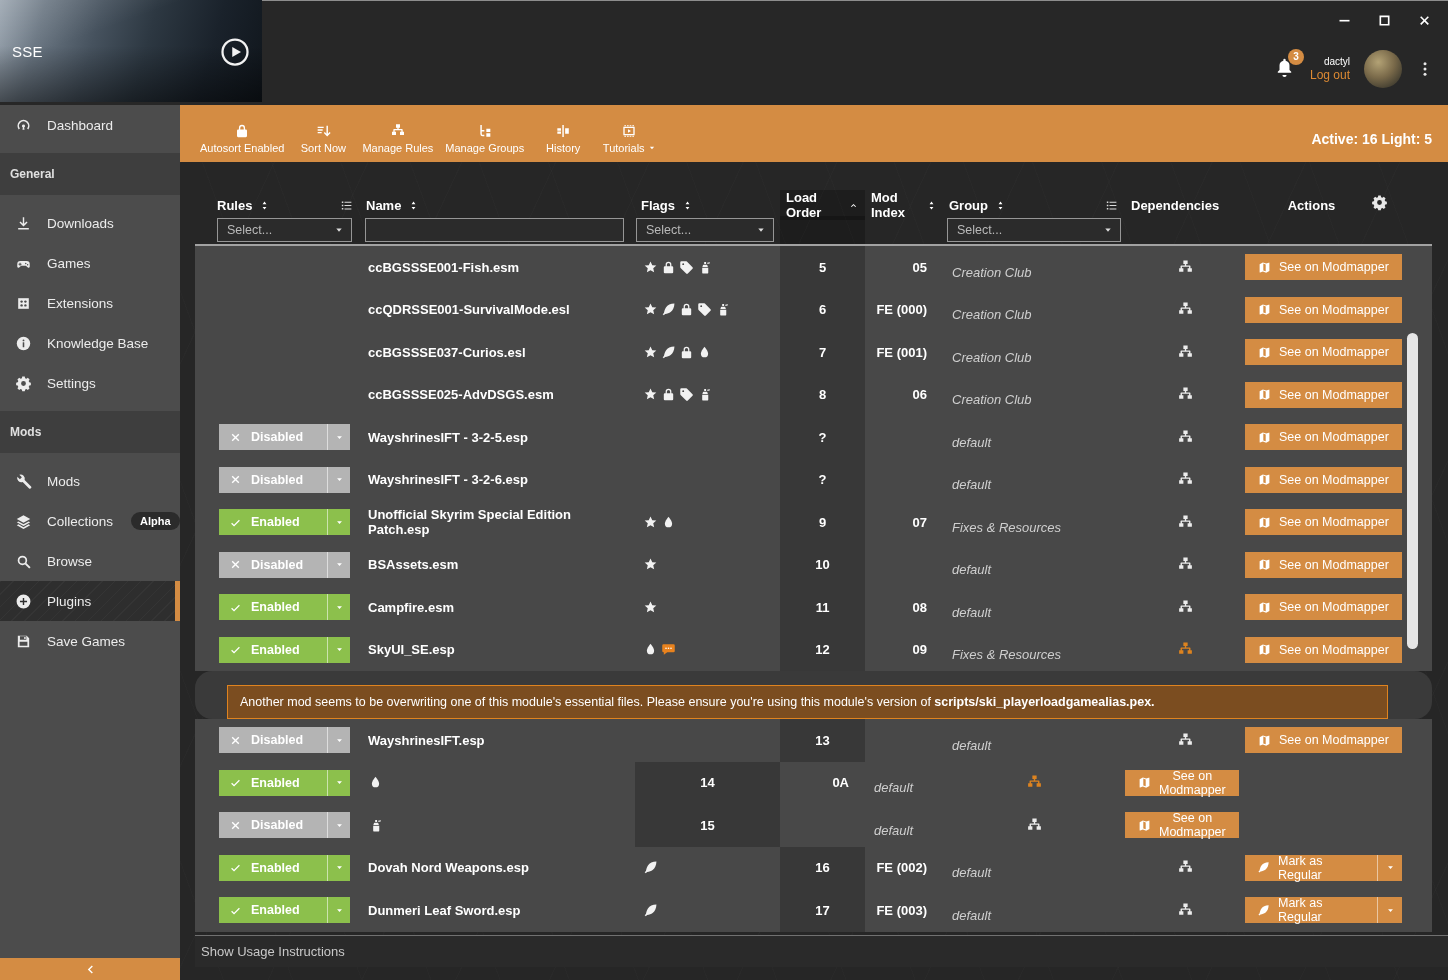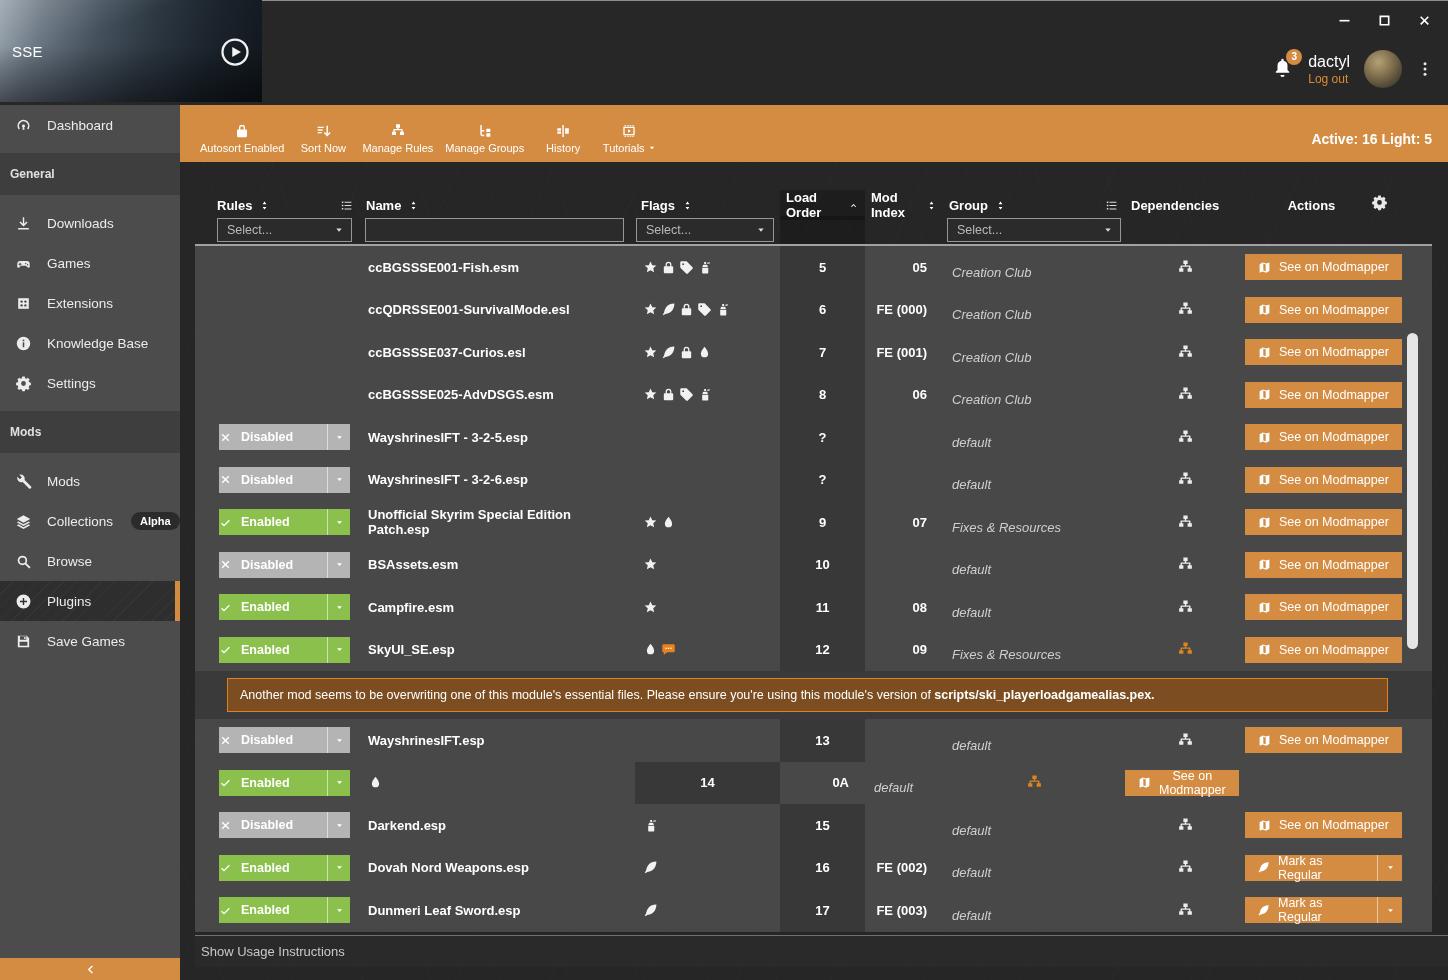--- a/index.html
+++ b/index.html
@@ -21,21 +21,21 @@
   .play-btn .ic{width:30px;height:30px;}
   .win-controls{position:absolute;top:13px;right:16px;display:flex;gap:25px;color:#fff;}
   .wc{cursor:pointer;}
   .wc .ic{width:15px;height:15px;}
   .user-area{position:absolute;top:50px;right:14px;display:flex;align-items:center;gap:14px;}
   .bell-wrap{position:relative;color:#fff;cursor:pointer;}
   .bell-wrap .ic{width:23px;height:23px;}
   .badge-dot{position:absolute;top:-7px;right:-8px;background:#d48c43;color:#fff;font-size:10px;font-weight:bold;
     width:16px;height:16px;border-radius:50%;display:flex;align-items:center;justify-content:center;}
   .user-names{display:flex;flex-direction:column;gap:1px;}
-  .uname{color:#fff;font-size:16px;text-align:right;}
+  .uname{color:#fff;font-size:10px;text-align:right;}
   .logout{color:#dd8a33;font-size:12px;cursor:pointer;}
   .avatar{width:38px;height:38px;border-radius:50%;
     background:radial-gradient(circle at 38% 32%,#b3a275,#7a6a4a 45%,#4a4434 75%,#322e22);cursor:pointer;}
   .dots{color:#e8e8e8;cursor:pointer;}
   .dots .ic{width:18px;height:18px;}
 
   
   .toolbar{position:absolute;left:180px;top:105px;right:0;height:68px;background:#d48c43;
     display:flex;align-items:center;padding:0 12px 0 14px;}
   #tb-buttons{display:flex;height:100%;align-items:stretch;}
@@ -97,37 +97,37 @@
   .cell-load{justify-content:center;font-weight:bold;background:rgba(0,0,0,0.22);}
   .cell-mod{justify-content:flex-end;padding-right:16px;font-weight:bold;}
   .cell-group{font-style:italic;color:#cfcfcf;padding-left:9px;margin-top:10px;}
   .cell-dep{justify-content:center;}
   .dep{color:#ececec;cursor:pointer;}
   .dep .ic{width:17px;height:17px;}
   .dep.hl{color:#dd831f;}
   .cell-actions{padding-right:30px;}
 
   .st-btn{display:flex;height:26px;width:131px;margin-left:24px;color:#fff;font-size:12.5px;font-weight:600;cursor:pointer;}
-  .st-main{flex:1;display:flex;align-items:center;gap:9px;}
+  .st-main{flex:1;display:flex;align-items:center;gap:9px;padding-left:10px;}
   .st-main .ic{width:13px;height:13px;}
   .st-caret{width:23px;display:flex;align-items:center;justify-content:center;border-left:1px solid rgba(255,255,255,0.55);}
   .st-caret .ic{width:9px;height:9px;}
   .st-btn.enabled{background:#8cc04c;}
   .st-btn.disabled{background:#b4b4b4;}
 
   .act-btn{height:26px;background:#d48c43;color:#fff;border:none;display:flex;align-items:center;gap:8px;
     padding:0 13px;font-size:12.5px;font-family:inherit;cursor:pointer;}
   .act-btn .ic{width:13px;height:13px;}
   .act-split{display:flex;height:26px;background:#d48c43;color:#fff;font-size:12.5px;cursor:pointer;}
   .as-main{display:flex;align-items:center;gap:8px;padding:0 12px;}
   .as-main .ic{width:13px;height:13px;}
   .as-caret{width:26px;display:flex;align-items:center;justify-content:center;border-left:1px solid rgba(255,255,255,0.5);}
   .as-caret .ic{width:9px;height:9px;}
 
-  .warn-row{height:48px;background:#3a3a3a;display:flex;align-items:center;}
+  .warn-row{height:48px;background:#3a3a3a;display:flex;align-items:flex-end;border-radius:17px;}
   .warn-box{flex:1;margin:0 44px 0 32px;background:#7b4d20;border:1px solid #df831f;color:#fff;font-size:12.5px;
     padding:9px 12px;}
   .warn-box b{font-weight:bold;}
 
   .scroll-thumb{position:absolute;left:1212px;top:143px;width:11px;height:316px;background:#e6e6e6;border-radius:6px;cursor:pointer;}
   .footer{position:absolute;left:15px;right:0;bottom:13px;height:32px;background:#2a2a2a;border-top:1px solid #707070;
     display:flex;align-items:center;padding-left:6px;color:#c9c9c9;font-size:13px;cursor:pointer;}
 </style>
 </head>
 <body>
@@ -1043,21 +1043,20 @@
                   </span>
                   <span>Disabled</span>
                 </span>
                 <span class="st-caret">
                   <svg class="ic" viewBox="0 0 24 24" fill="currentColor">
                     <path d="M5.5 8.5h13L12 16z"></path>
                   </svg>
                 </span>
               </span>
             </div>
-            <div class="cell cell-name">Darkend.esp</div>
             <div class="cell cell-flags">
               <span class="flag ic-wrap">
                 <svg class="ic" viewBox="0 0 24 24" fill="currentColor">
                   <path d="M10.5 7.5h5a1 1 0 0 1 1 .9l.9 2.6H8.6l.9-2.6a1 1 0 0 1 1-.9zM8.3 12.2h9.7v8.3a1 1 0 0 1-1 1H9.3a1 1 0 0 1-1-1zM11.5 3h3v3.2h-3zM16.3 4.4l4-1 .5 1.9-4 1z"></path>
                 </svg>
               </span>
             </div>
             <div class="cell cell-load">15</div>
             <div class="cell cell-mod"></div>
             <div class="cell cell-group">default</div>

